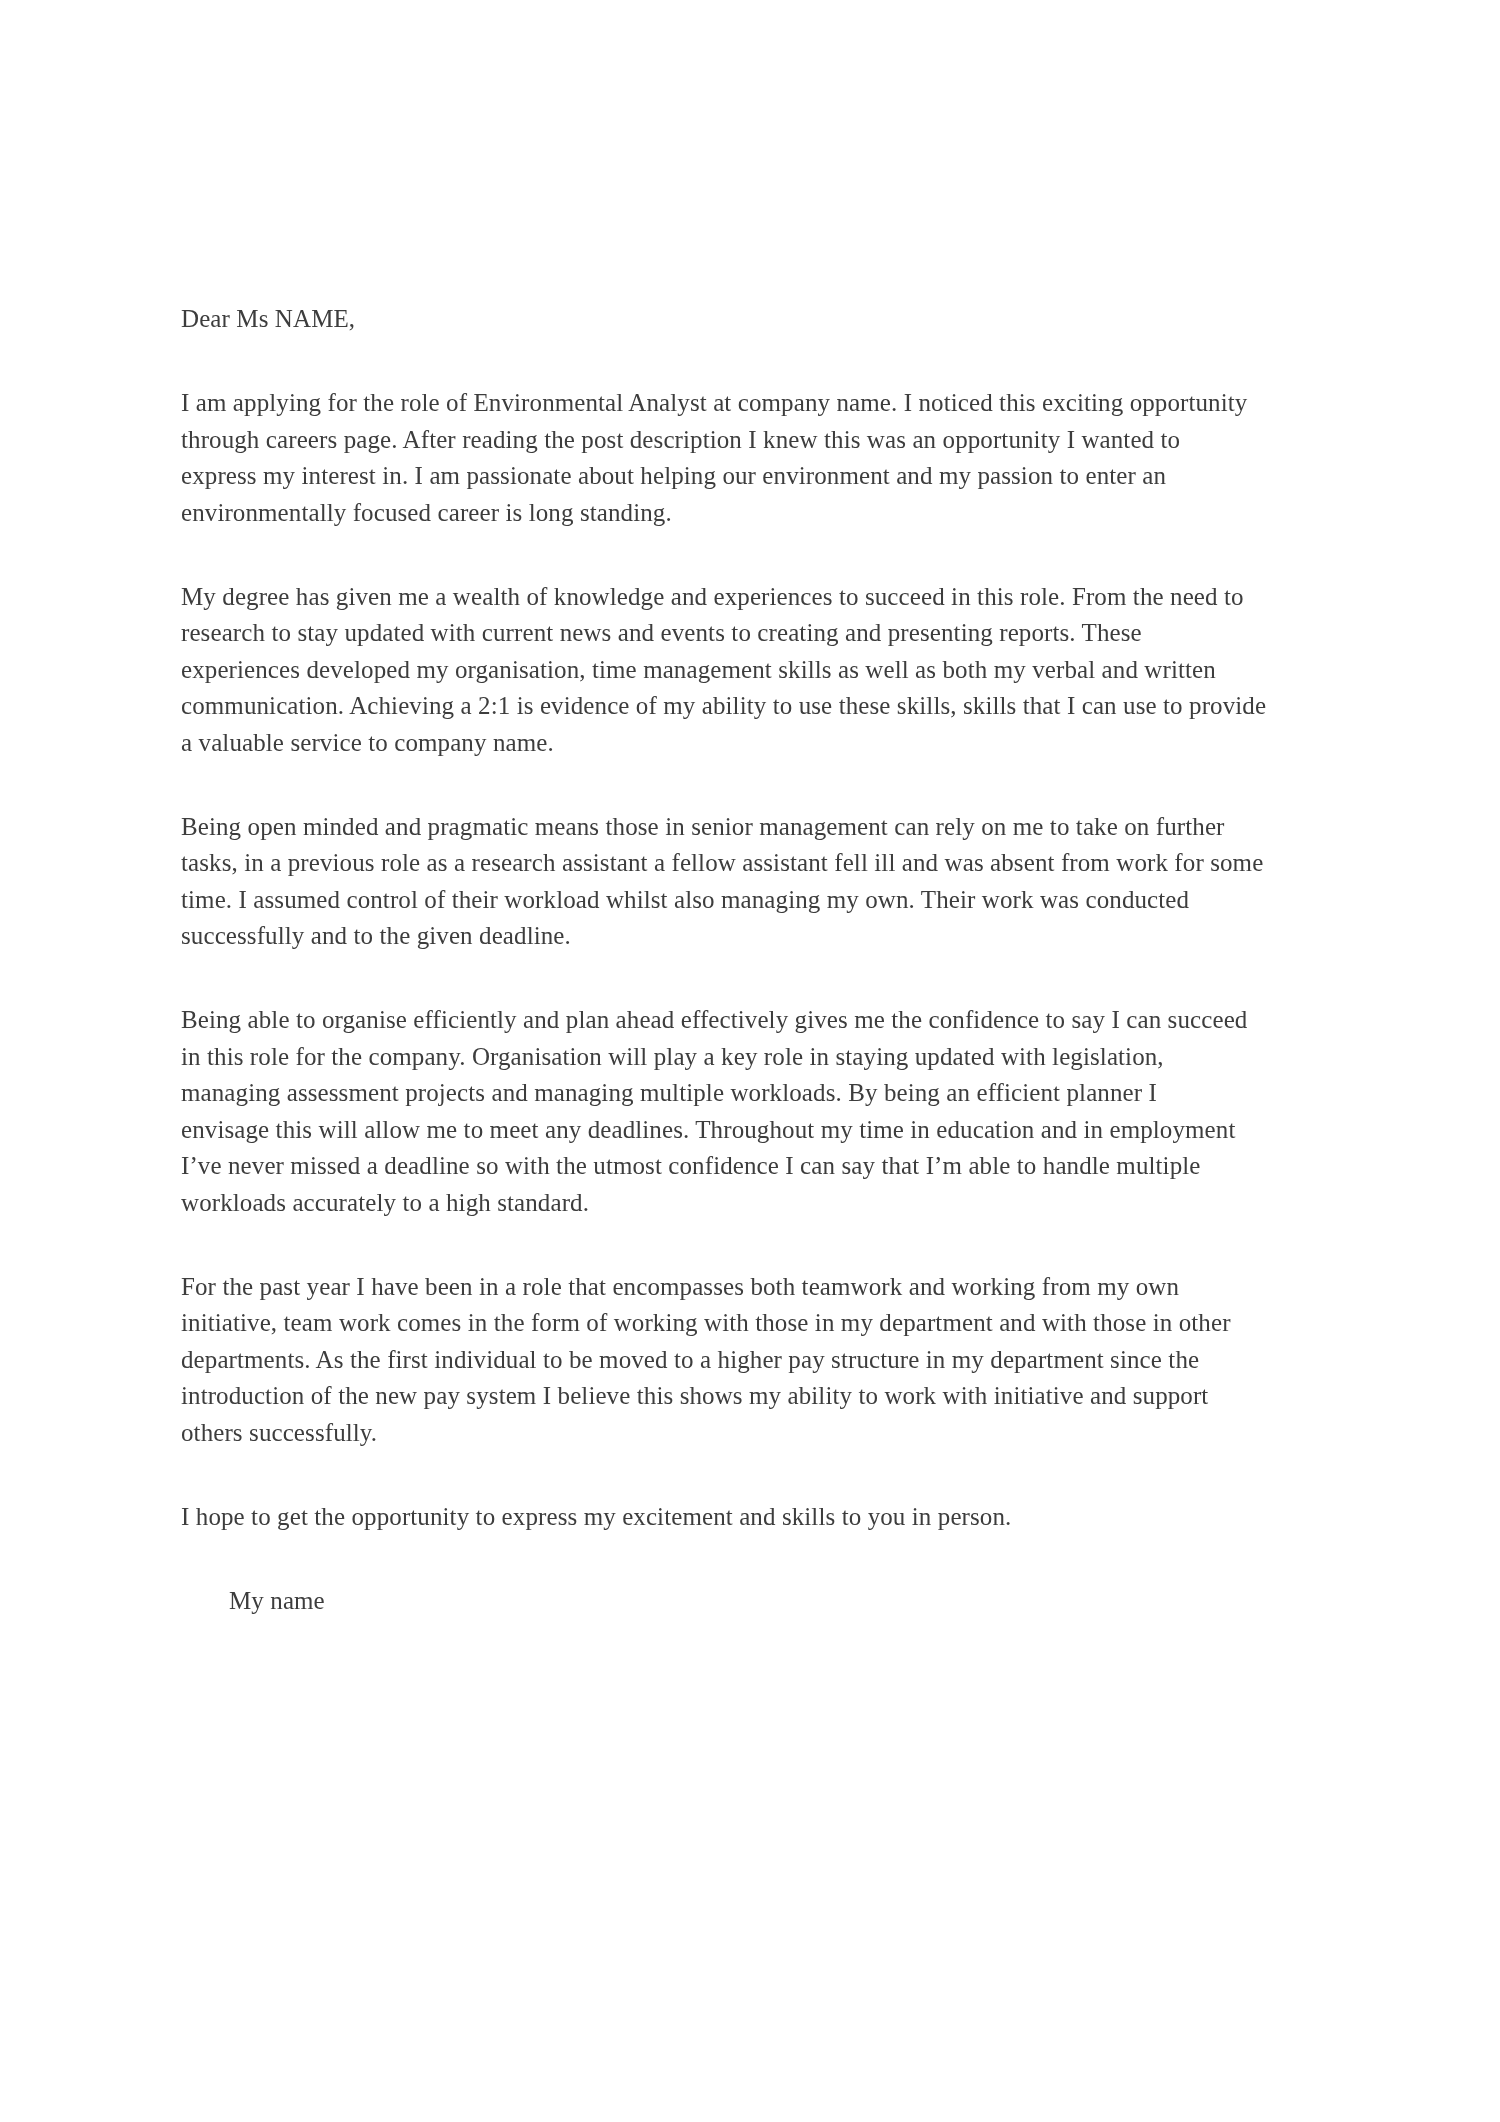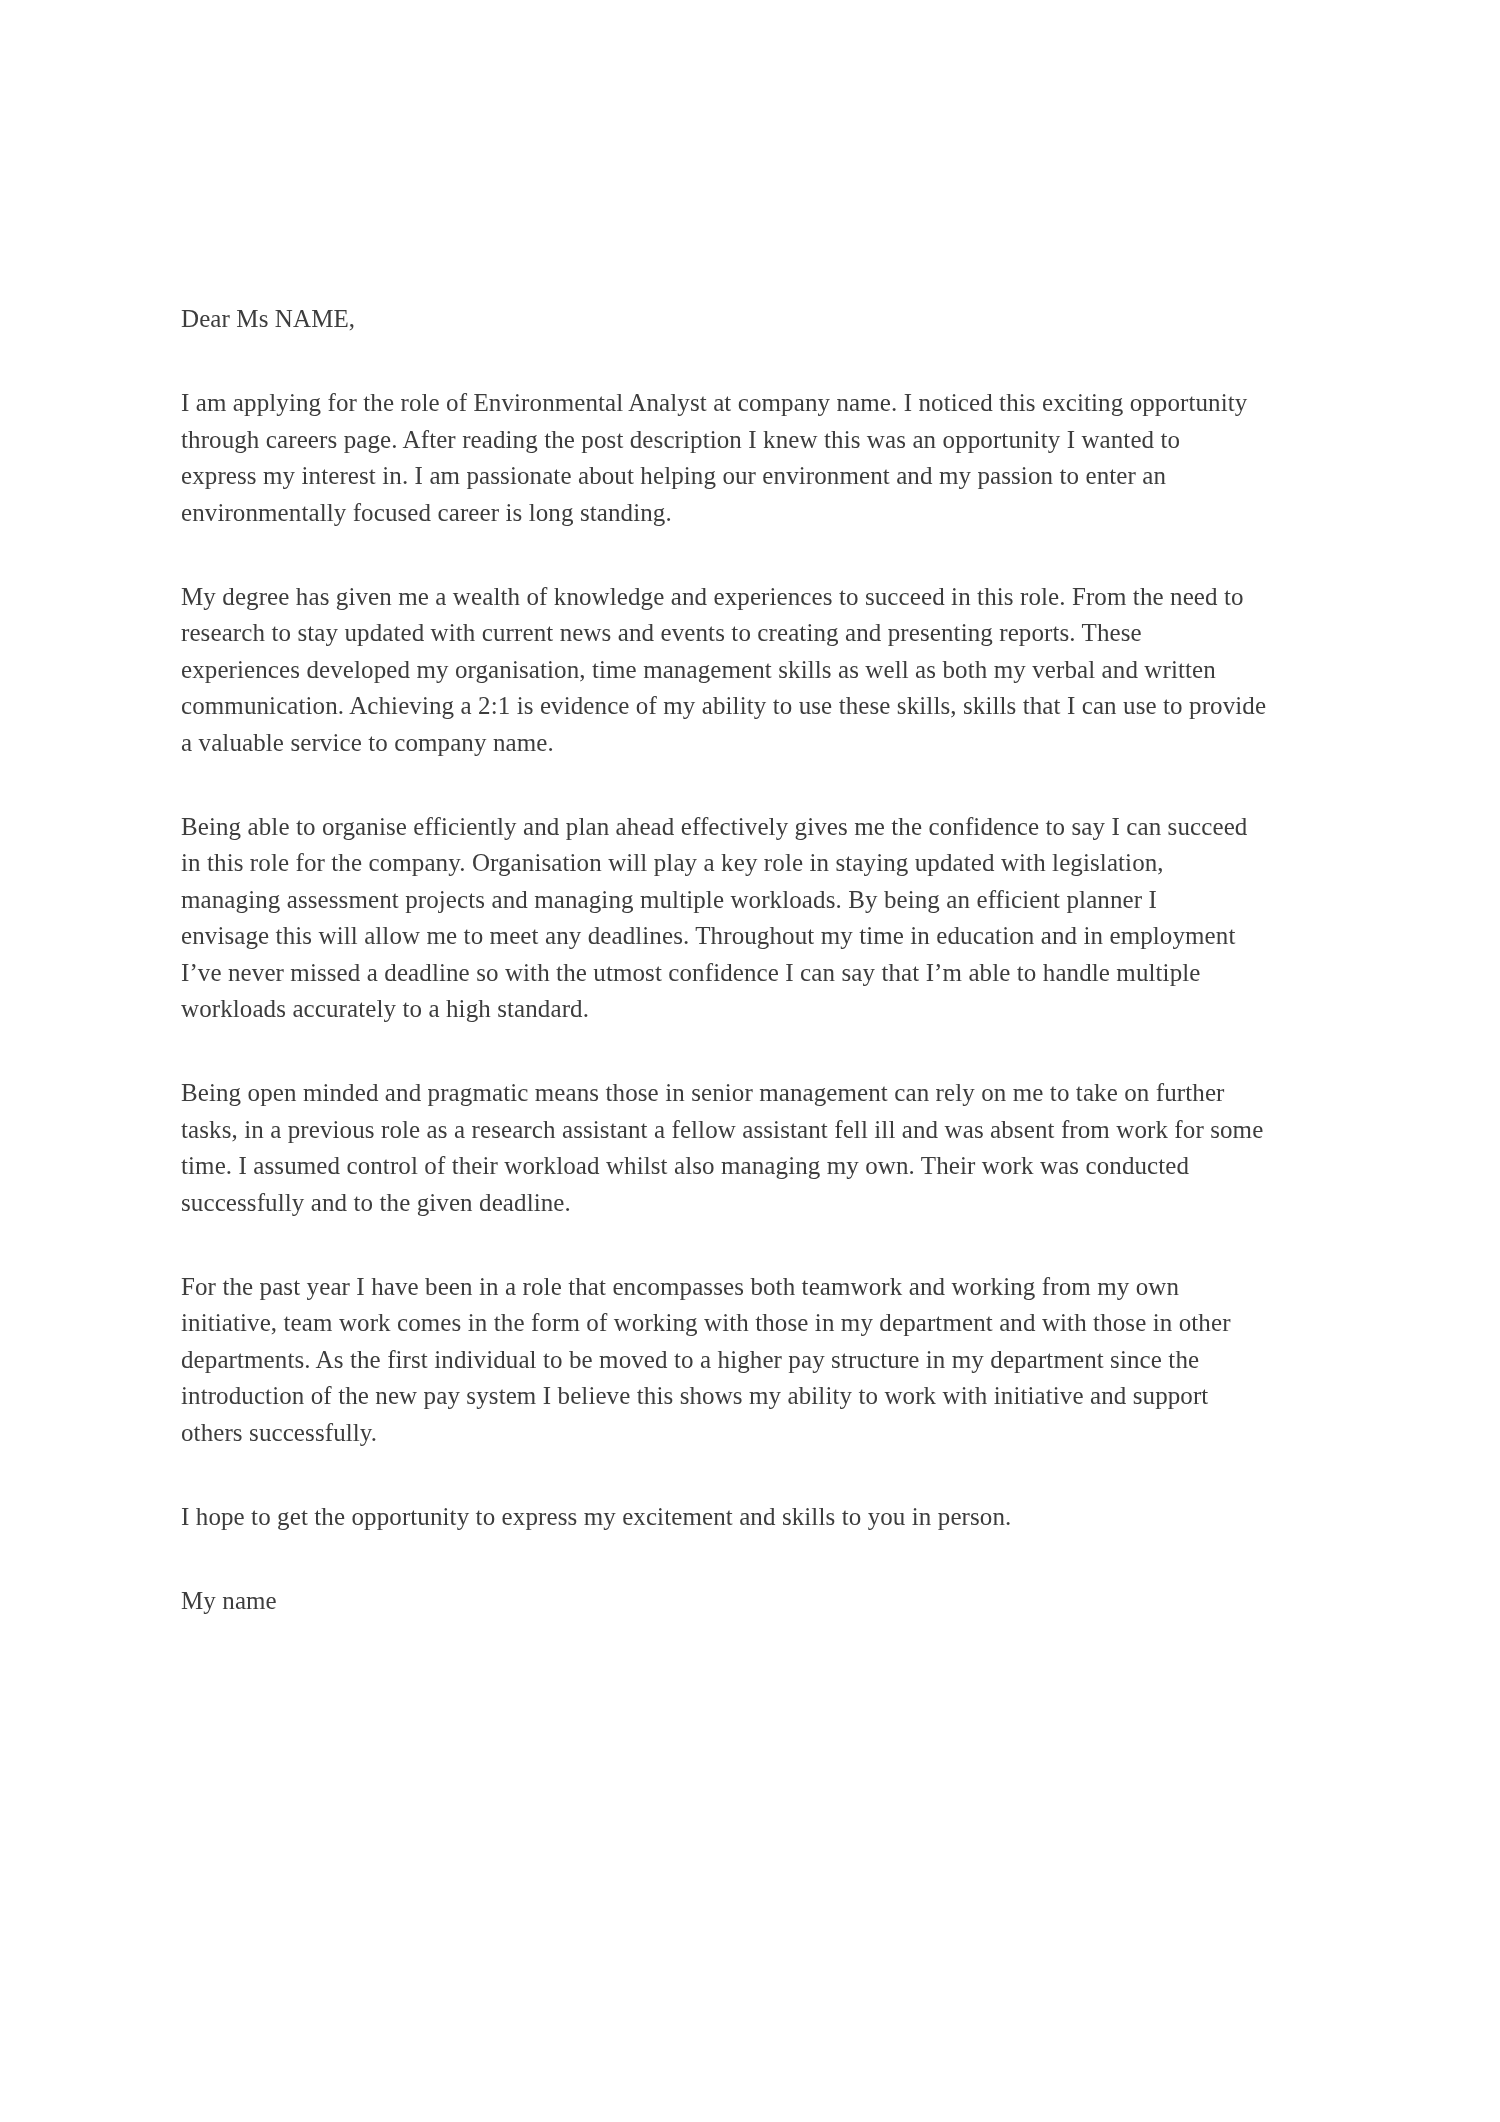--- a/index.html
+++ b/index.html
@@ -26,51 +26,51 @@
     color: #3d3d3d;
     font-size: 25px;
     line-height: 36.5px;
     font-weight: 400;
     letter-spacing: 0.1px;
   }
   .letter p {
     margin: 0 0 23.5px 0;
     white-space: pre-line; 
   }
-  .letter p:last-child { margin-bottom: 0; }
+  .letter p:last-child { margin-bottom: 0; margin-left: 48px; }
 </style>
 </head>
 <body>
 
 <div class="page">
   <div class="letter">
     <p>Dear Ms NAME,</p>
 
     <p>I am applying for the role of Environmental Analyst at company name. I noticed this exciting opportunity
 through careers page. After reading the post description I knew this was an opportunity I wanted to
 express my interest in. I am passionate about helping our environment and my passion to enter an
 environmentally focused career is long standing.</p>
 
     <p>My degree has given me a wealth of knowledge and experiences to succeed in this role. From the need to
 research to stay updated with current news and events to creating and presenting reports. These
 experiences developed my organisation, time management skills as well as both my verbal and written
 communication. Achieving a 2:1 is evidence of my ability to use these skills, skills that I can use to provide
 a valuable service to company name.</p>
 
+    <p>Being open minded and pragmatic means those in senior management can rely on me to take on further
+tasks, in a previous role as a research assistant a fellow assistant fell ill and was absent from work for some
+time. I assumed control of their workload whilst also managing my own. Their work was conducted
+successfully and to the given deadline.</p>
+
     <p>Being able to organise efficiently and plan ahead effectively gives me the confidence to say I can succeed
 in this role for the company. Organisation will play a key role in staying updated with legislation,
 managing assessment projects and managing multiple workloads. By being an efficient planner I
 envisage this will allow me to meet any deadlines. Throughout my time in education and in employment
 I’ve never missed a deadline so with the utmost confidence I can say that I’m able to handle multiple
 workloads accurately to a high standard.</p>
-
-    <p>Being open minded and pragmatic means those in senior management can rely on me to take on further
-tasks, in a previous role as a research assistant a fellow assistant fell ill and was absent from work for some
-time. I assumed control of their workload whilst also managing my own. Their work was conducted
-successfully and to the given deadline.</p>
 
     <p>For the past year I have been in a role that encompasses both teamwork and working from my own
 initiative, team work comes in the form of working with those in my department and with those in other
 departments. As the first individual to be moved to a higher pay structure in my department since the
 introduction of the new pay system I believe this shows my ability to work with initiative and support
 others successfully.</p>
 
     <p>I hope to get the opportunity to express my excitement and skills to you in person.</p>
 
 

